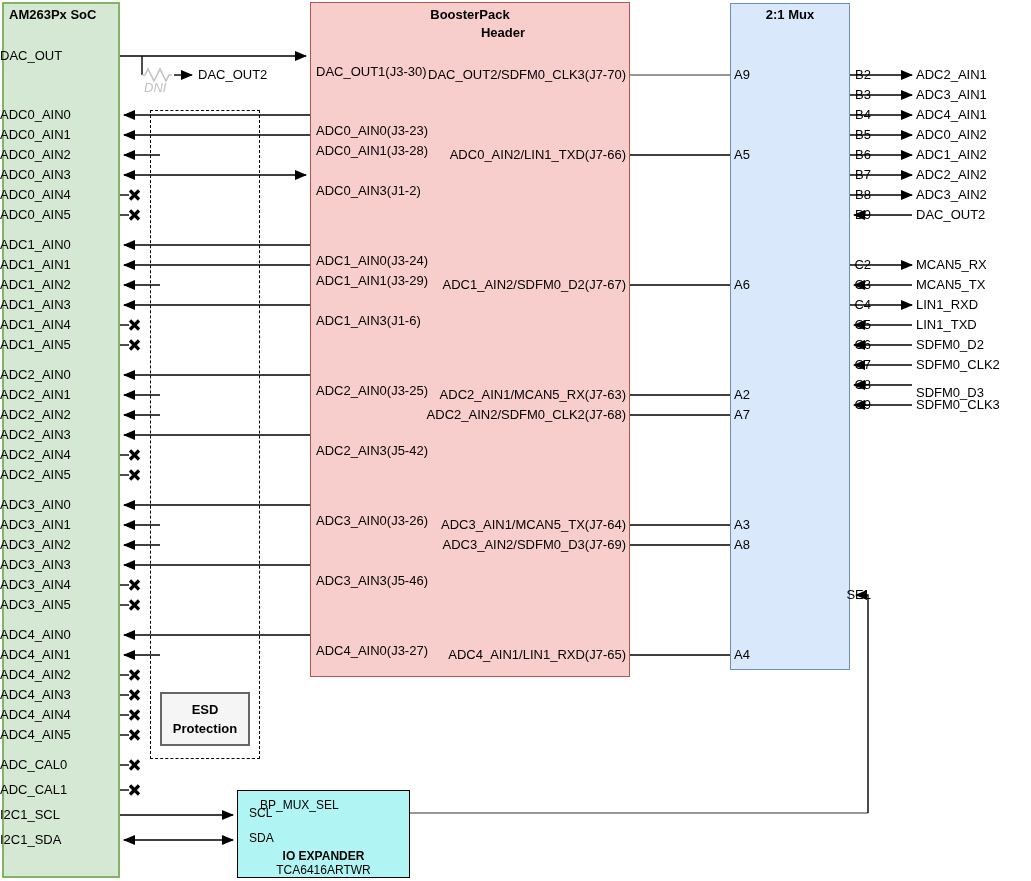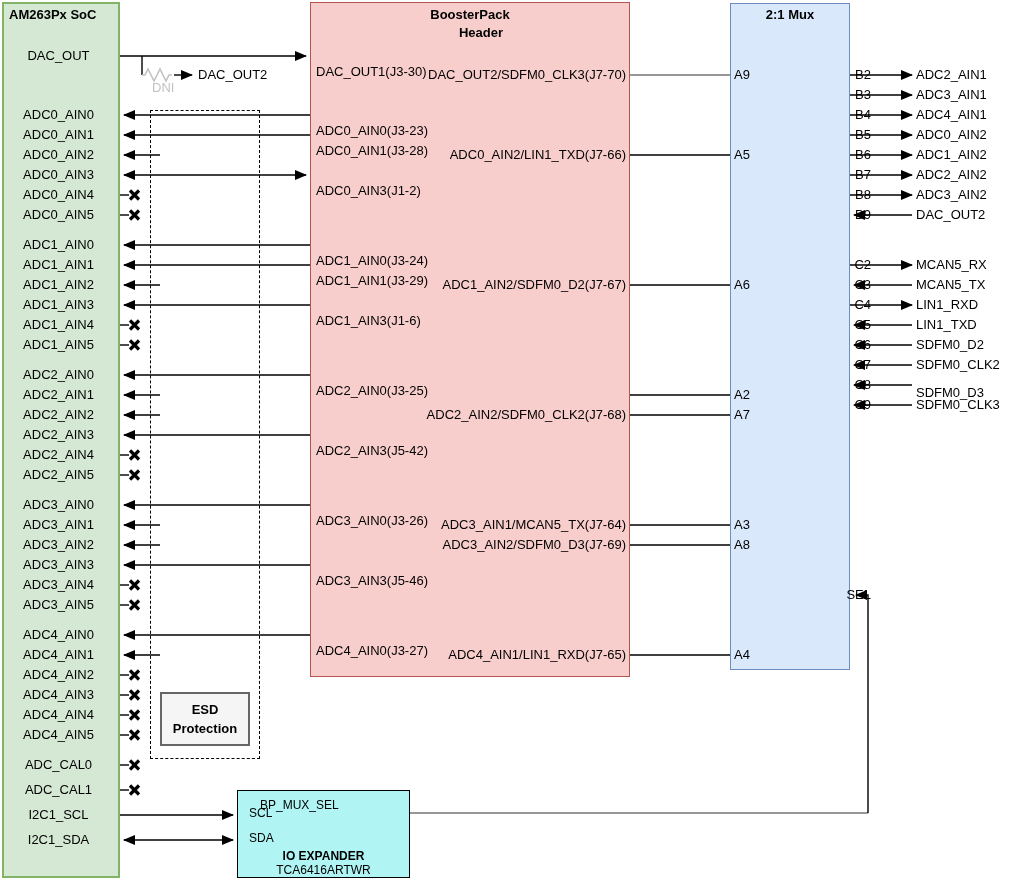--- a/index.html
+++ b/index.html
@@ -12,21 +12,21 @@
   .bp-block   { left:310px; top:2px;   width:320px; height:675px; background:var(--bp_fill);   border:1.5px solid var(--bp_stroke); }
   .mux-block  { left:730px; top:3px;   width:120px; height:667px; background:var(--mux_fill);  border:1.5px solid var(--mux_stroke); }
   .io-block   { left:237px; top:790px; width:173px; height:88px;  background:var(--io_fill);   border:1.5px solid var(--io_stroke); }
   .esd-region { left:150px; top:110px; width:110px; height:649px; border:1px dashed #000; }
   .esd-box {
     left:160px; top:692px; width:90px; height:54px; background:var(--esd_fill);
     border:2px solid var(--esd_stroke); display:flex; flex-direction:column;
     justify-content:center; align-items:center; font-weight:bold; font-size:13px; line-height:19px;
   }
   .lb { position:absolute; height:16px; line-height:16px; font-size:13px; white-space:nowrap; }
-  .soc-pin { left:0; width:117px; text-align:center; }
+  .soc-pin { left:0; width:117px; text-align:left; }
   .bp-l    { left:316px;margin-top:16px; }
   .bp-r    { left:310px; width:316px; text-align:right; }
   .mux-a   { left:734px; }
   .mux-bc  { left:784px; width:87px; text-align:right; }
   .ext     { left:916px; }
   .title { position:absolute; font-weight:bold; font-size:13px; height:16px; line-height:16px; white-space:nowrap; }
   .t-center { text-align:center; }
   .gray-txt { color:var(--dni_gray); }
   .sm { font-size:12px; height:15px; line-height:15px; }
   svg.wires { position:absolute; left:0; top:0; pointer-events:none; }
@@ -158,25 +158,25 @@
       <line x1="912" y1="385" x2="854" y2="385" marker-end="url(#ah)"></line>
       <line x1="912" y1="405" x2="854" y2="405" marker-end="url(#ah)"></line>
     </g>
 
     <line class="wg" x1="410" y1="813" x2="868" y2="813"></line>
     <path class="w" d="M868 813 V595 H856" marker-end="url(#ah)"></path>
   </svg>
 
   <div class="title" style="left:9px; top:7px;">AM263Px SoC</div>
   <div class="title t-center" style="left:310px; top:7px; width:320px;">BoosterPack</div>
-  <div class="title t-center" style="left:321px; top:25px; width:320px;">Header</div>
+  <div class="title t-center" style="left:310px; top:25px; width:320px;padding-left:33px;">Header</div>
   <div class="title t-center" style="left:730px; top:7px; width:120px;">2:1 Mux</div>
 
   <div class="lb" style="left:198px; top:67px;">DAC_OUT2</div>
-  <div class="lb gray-txt" style="left:152px; top:80px;">DNI</div>
+  <div class="lb gray-txt" style="left:144px; top:80px;font-style:italic;">DNI</div>
 
   <div class="lb soc-pin" style="top:48px">DAC_OUT</div>
   <div class="lb soc-pin" style="top:107px">ADC0_AIN0</div>
   <div class="lb soc-pin" style="top:127px">ADC0_AIN1</div>
   <div class="lb soc-pin" style="top:147px">ADC0_AIN2</div>
   <div class="lb soc-pin" style="top:167px">ADC0_AIN3</div>
   <div class="lb soc-pin" style="top:187px">ADC0_AIN4</div>
   <div class="lb soc-pin" style="top:207px">ADC0_AIN5</div>
   <div class="lb soc-pin" style="top:237px">ADC1_AIN0</div>
   <div class="lb soc-pin" style="top:257px">ADC1_AIN1</div>
@@ -216,20 +216,21 @@
   <div class="lb bp-l" style="top:297px">ADC1_AIN3(J1-6)</div>
   <div class="lb bp-l" style="top:367px">ADC2_AIN0(J3-25)</div>
   <div class="lb bp-l" style="top:427px">ADC2_AIN3(J5-42)</div>
   <div class="lb bp-l" style="top:497px">ADC3_AIN0(J3-26)</div>
   <div class="lb bp-l" style="top:557px">ADC3_AIN3(J5-46)</div>
   <div class="lb bp-l" style="top:627px">ADC4_AIN0(J3-27)</div>
 
   <div class="lb bp-r" style="top:67px">DAC_OUT2/SDFM0_CLK3(J7-70)</div>
   <div class="lb bp-r" style="top:147px">ADC0_AIN2/LIN1_TXD(J7-66)</div>
   <div class="lb bp-r" style="top:277px">ADC1_AIN2/SDFM0_D2(J7-67)</div>
+  <div class="lb bp-r" style="top:387px">ADC2_AIN1/MCAN5_RX(J7-63)</div>
   <div class="lb bp-r" style="top:407px">ADC2_AIN2/SDFM0_CLK2(J7-68)</div>
   <div class="lb bp-r" style="top:517px">ADC3_AIN1/MCAN5_TX(J7-64)</div>
   <div class="lb bp-r" style="top:537px">ADC3_AIN2/SDFM0_D3(J7-69)</div>
   <div class="lb bp-r" style="top:647px">ADC4_AIN1/LIN1_RXD(J7-65)</div>
 
   <div class="lb mux-a" style="top:67px">A9</div>
   <div class="lb mux-a" style="top:147px">A5</div>
   <div class="lb mux-a" style="top:277px">A6</div>
   <div class="lb mux-a" style="top:387px">A2</div>
   <div class="lb mux-a" style="top:407px">A7</div>

